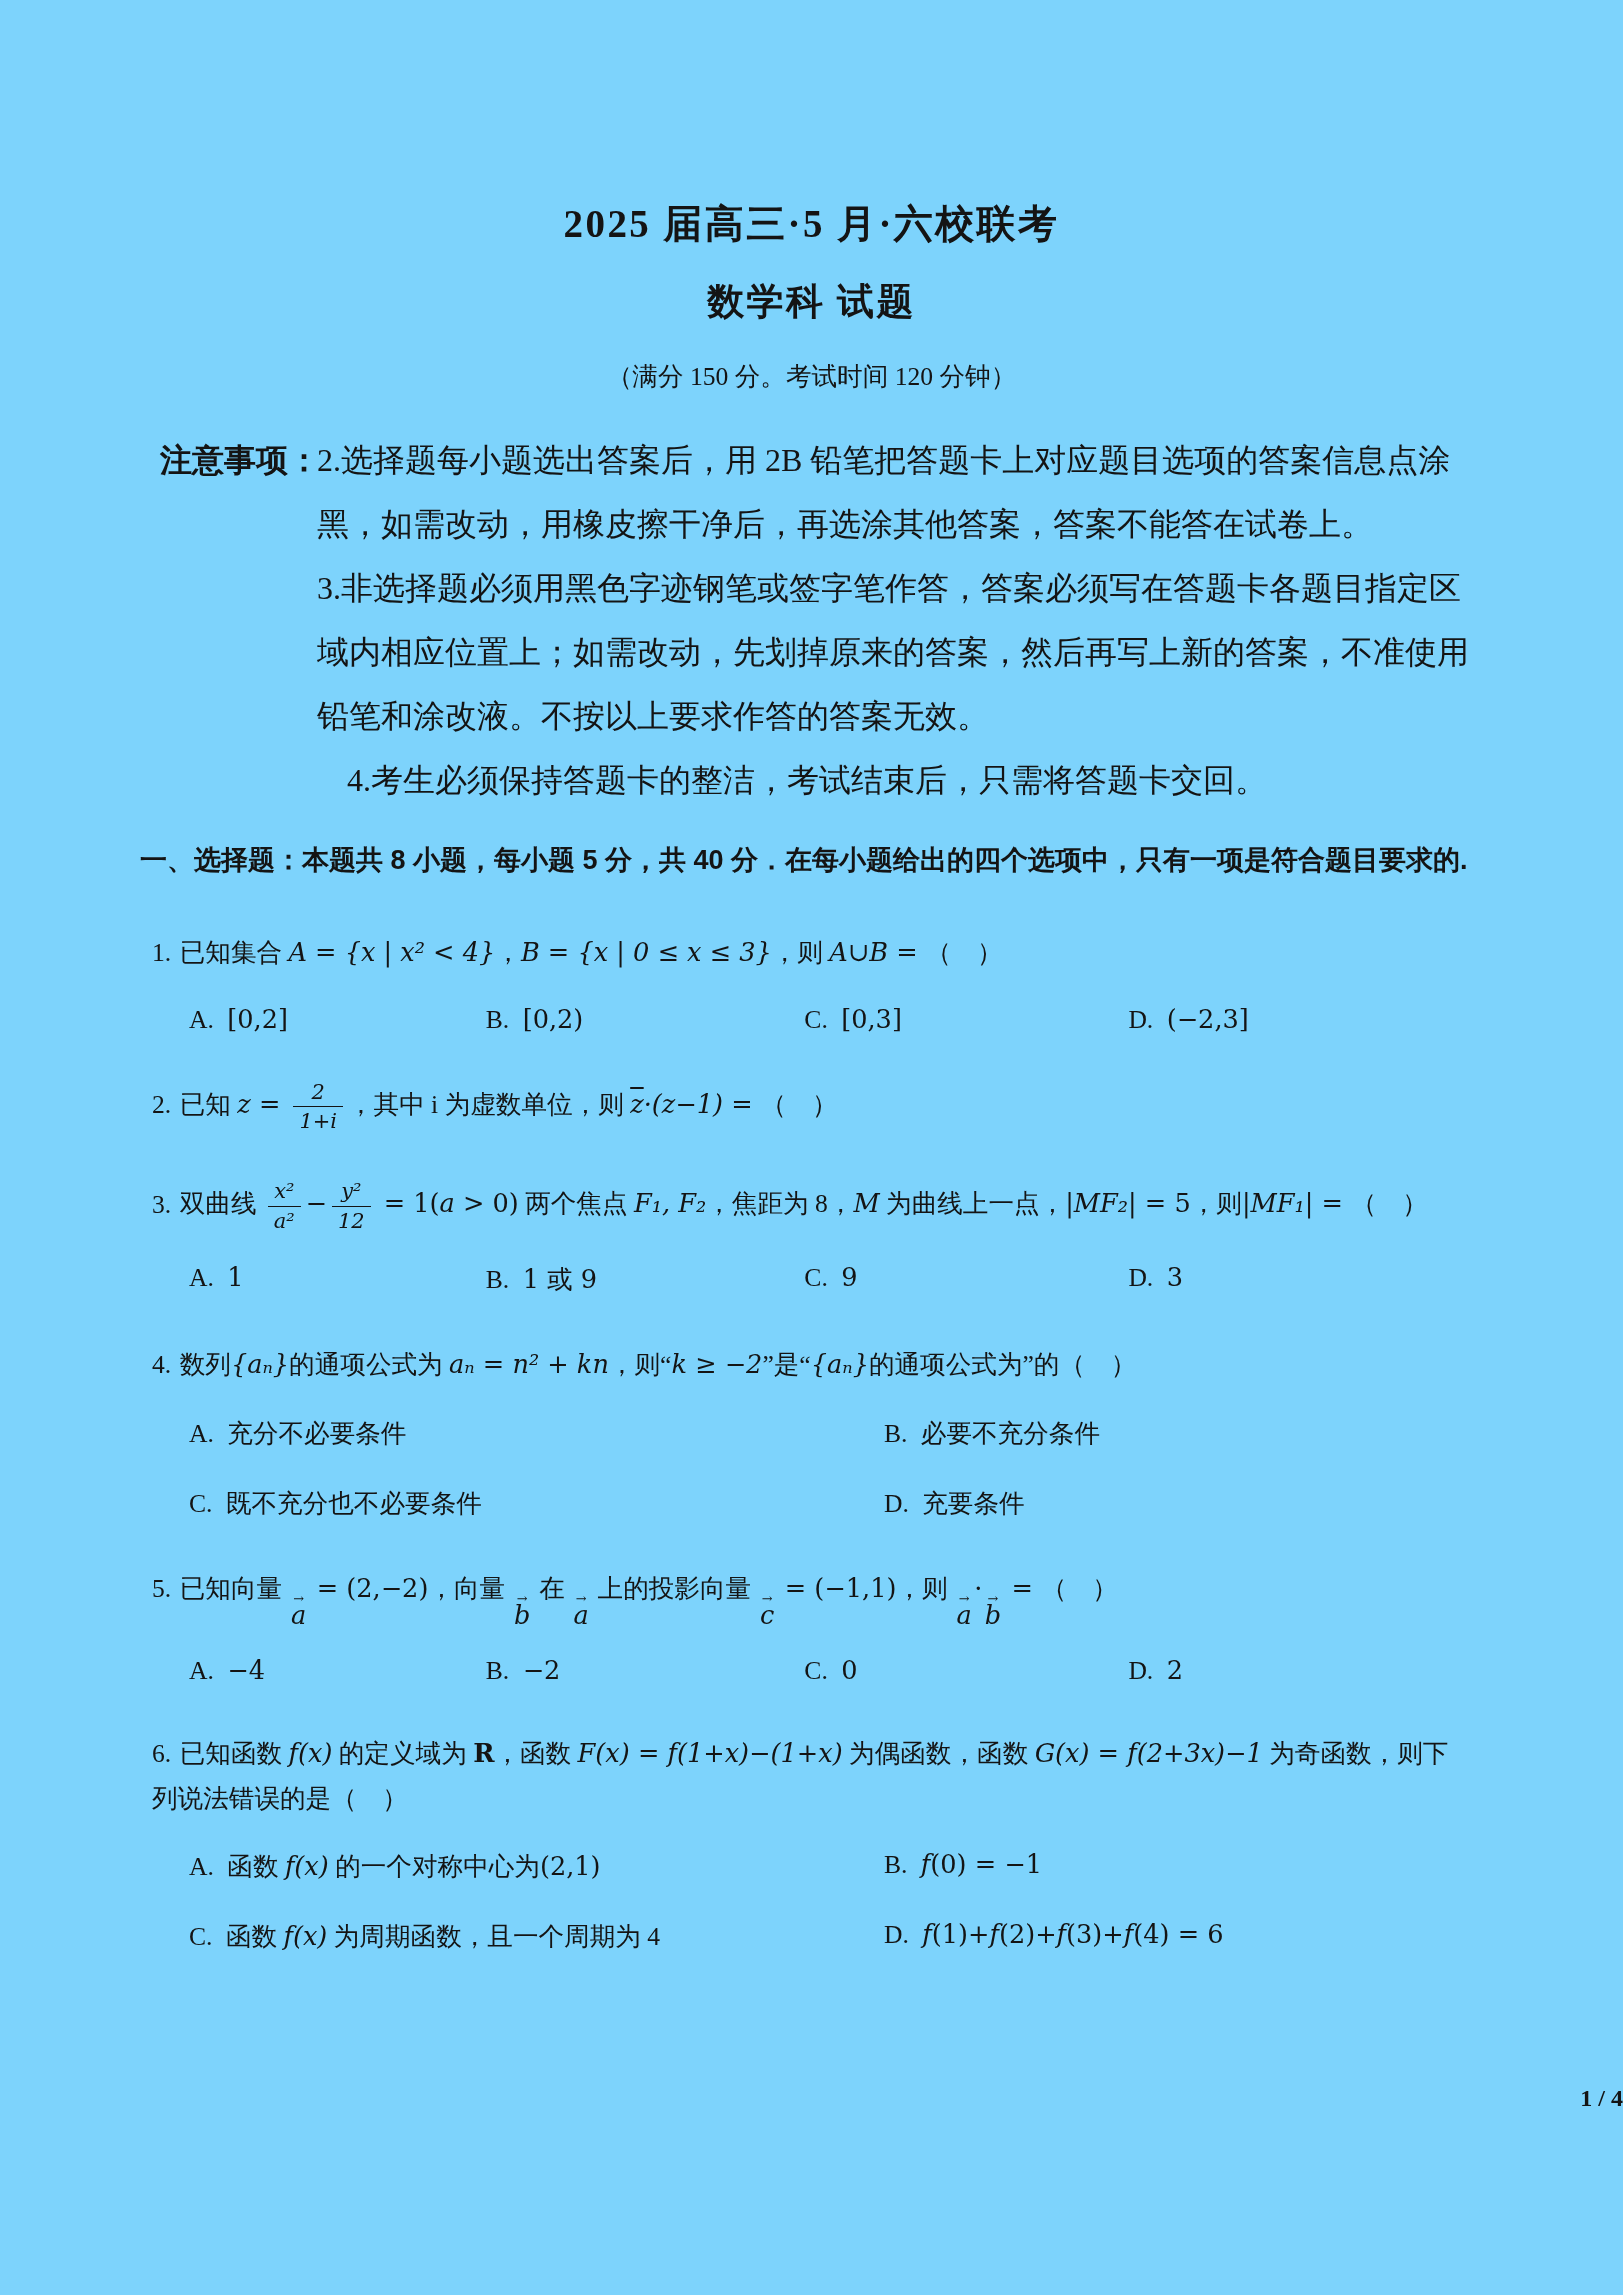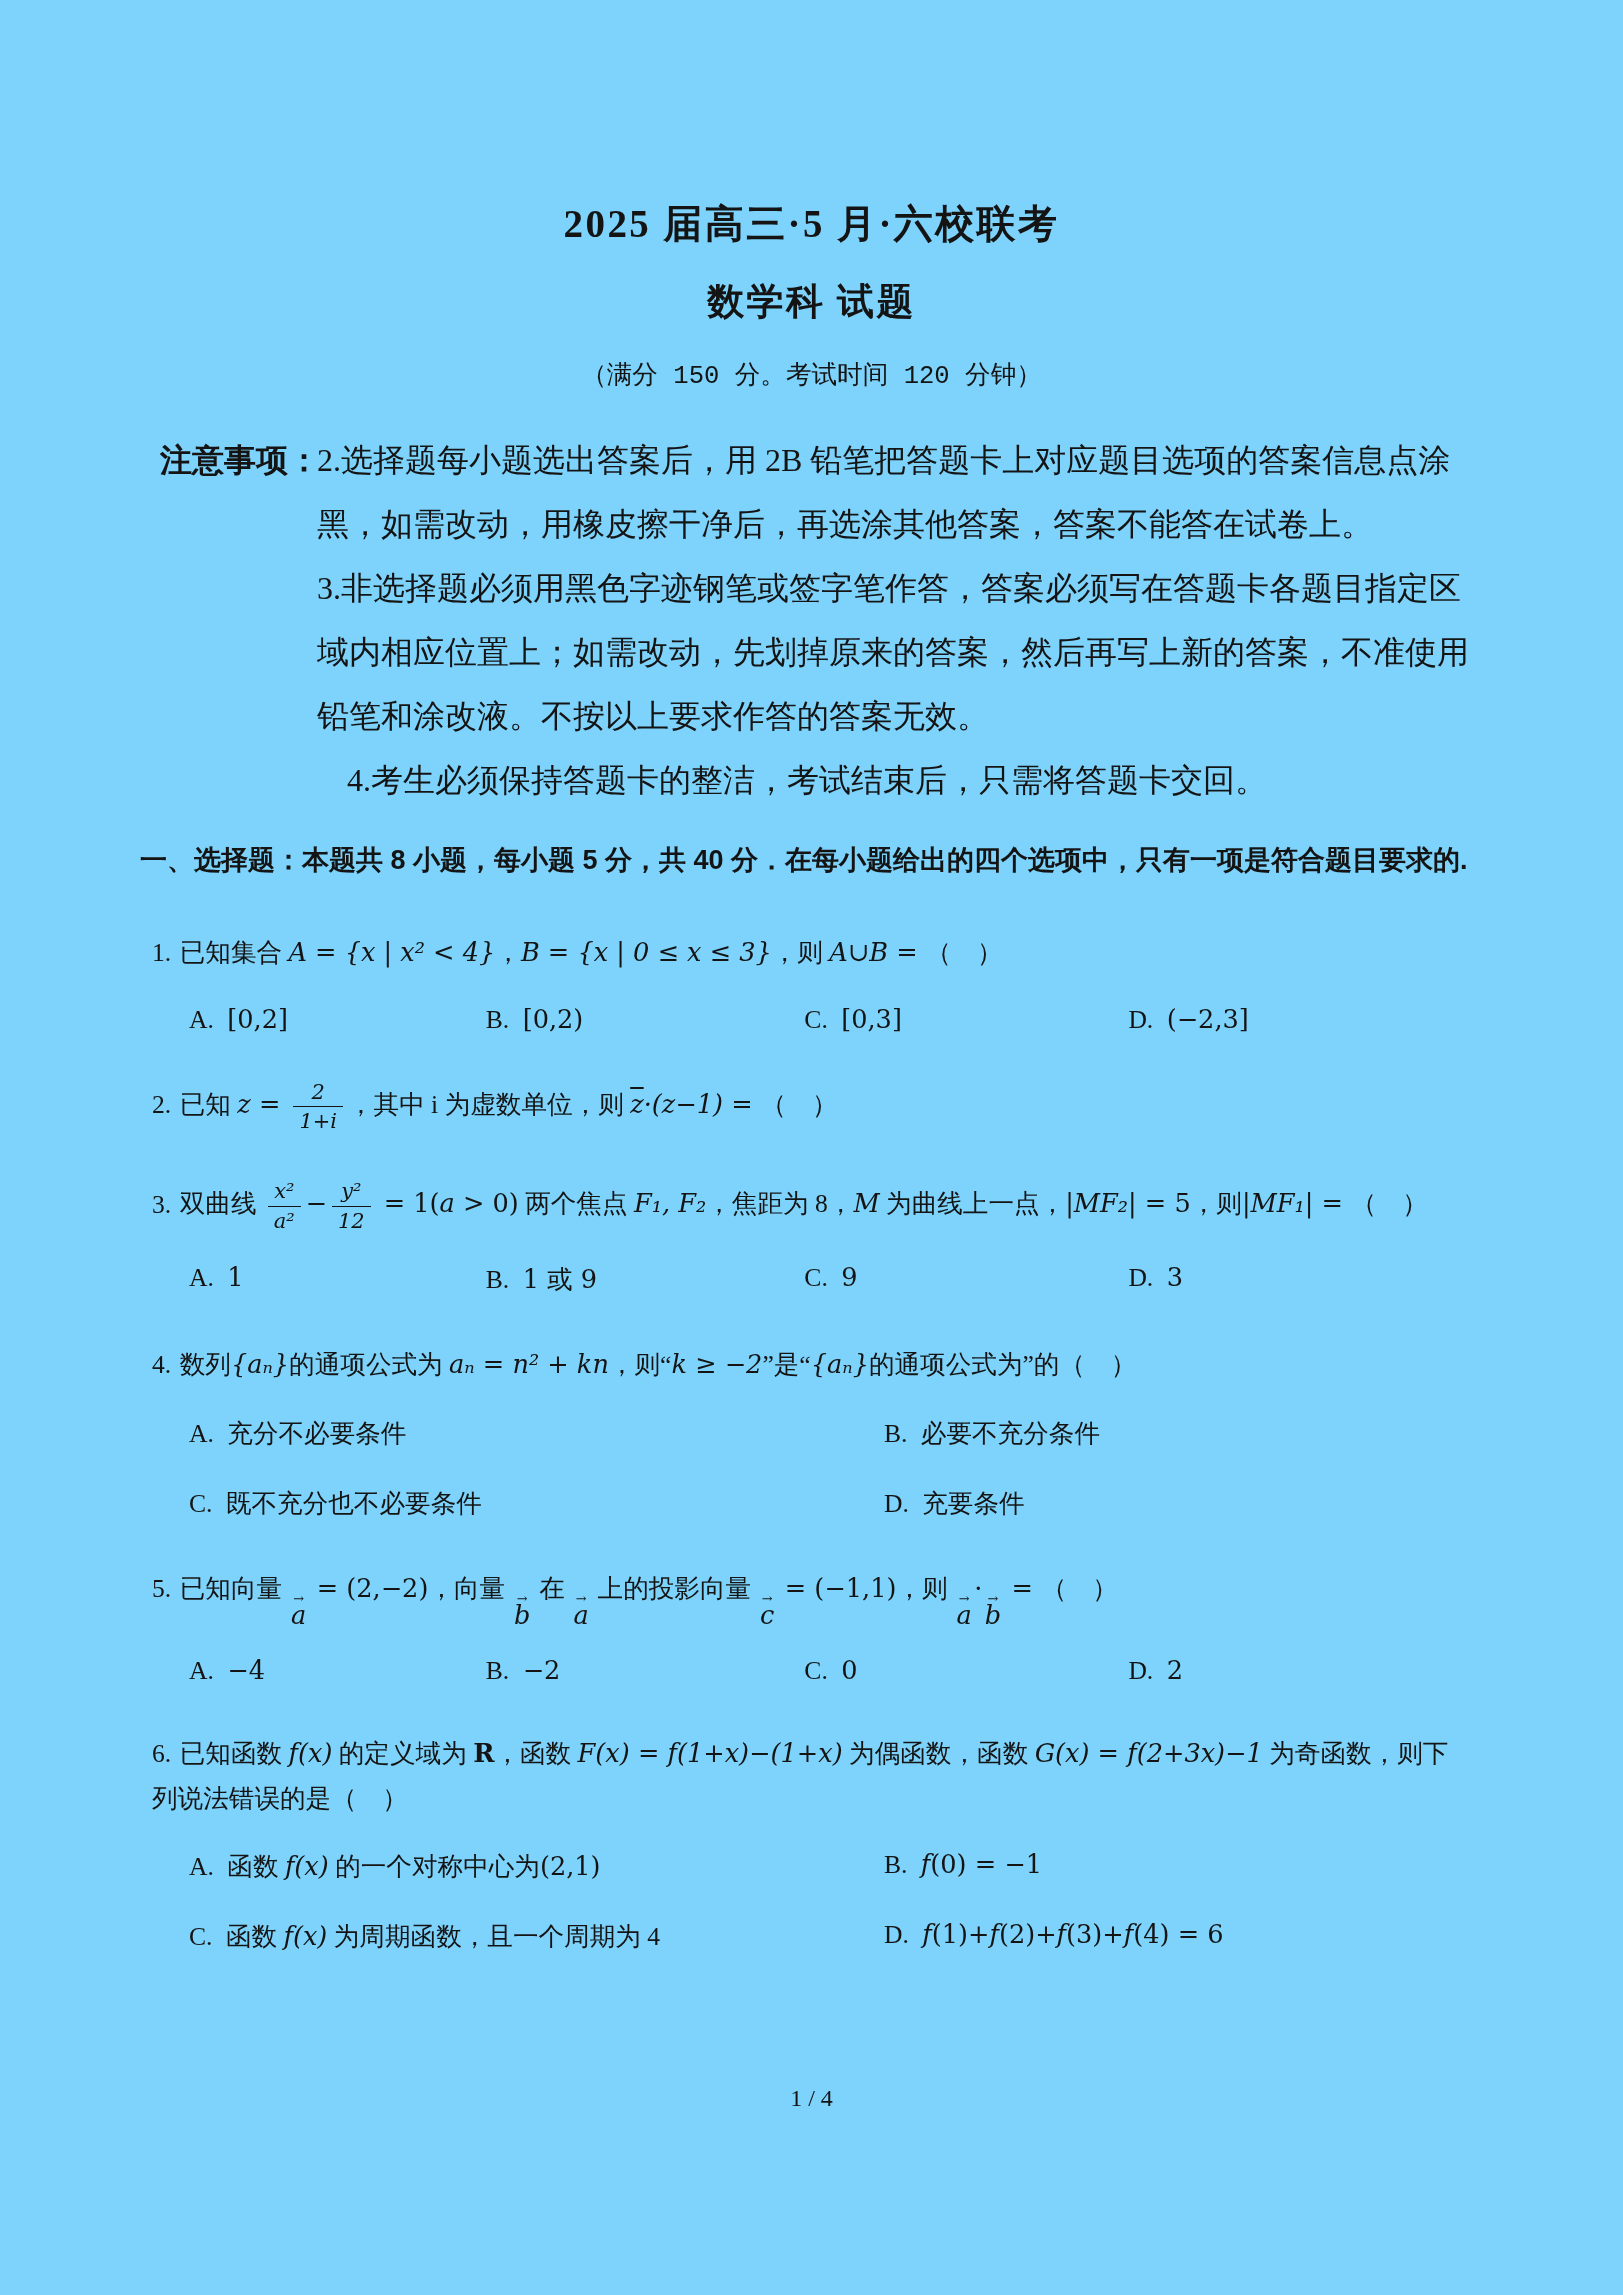--- a/index.html
+++ b/index.html
@@ -11,21 +11,21 @@
   }
   .content{padding:201px 140px 0 140px;}
   .title{
     text-align:center;font-size:39px;font-weight:bold;line-height:1.2;margin:0;
     font-family:"Liberation Serif","DejaVu Serif",serif;letter-spacing:2.4px;
   }
   .subtitle{
     text-align:center;font-size:37px;font-weight:bold;line-height:1.2;
     margin:32px 0 0 0;letter-spacing:2.4px;
   }
-  .meta{text-align:center;font-size:25.6px;margin:38px 0 0 0;line-height:1.2;font-family:Liberation Mono, monospace;}
+  .meta{text-align:center;font-size:25.6px;margin:38px 0 0 0;line-height:1.2;}
   .notice{position:relative;margin-top:35px;font-size:32px;line-height:2.0;padding-left:157px;margin-left:20px;}
   .notice-label{
     position:absolute;left:0;top:0;font-weight:bold;
     font-family:"Liberation Sans","DejaVu Sans",sans-serif;
   }
   .notice p{margin:0;}
   .notice p.ind{padding-left:30px;}
   .section-heading{
     font-weight:bold;font-size:27px;line-height:1.75;margin:25.6px 0 0 0;
     padding-left:56px;text-indent:-56px;
@@ -50,22 +50,22 @@
   }
   .frac .num{display:block;border-bottom:1.8px solid #141414;padding:0 6px 1.8px;}
   .frac .den{display:block;padding:1.8px 6px 0;}
   .vec{
     display:inline-flex;flex-direction:column;align-items:center;
     line-height:0.85;vertical-align:-6px;font-family:"DejaVu Serif",serif;margin:0 2.4px;
   }
   .vec .arr{font-size:0.5em;font-style:normal;}
   .vec .base{font-style:italic;}
   .footer{
-    position:absolute;top:2085px;left:0;width:100%;text-align:center;
-    font-size:24px;font-weight:normal;
+    position:absolute;top:2085px;left:0;width:100%;text-align:right;
+    font-size:24px;font-weight:bold;
   }
 </style>
 </head>
 <body>
 
 <div class="page">
   <div class="content">
 
     <h1 class="title">2025 届高三·5 月·六校联考</h1>
     <h2 class="subtitle">数学科 试题</h2>

